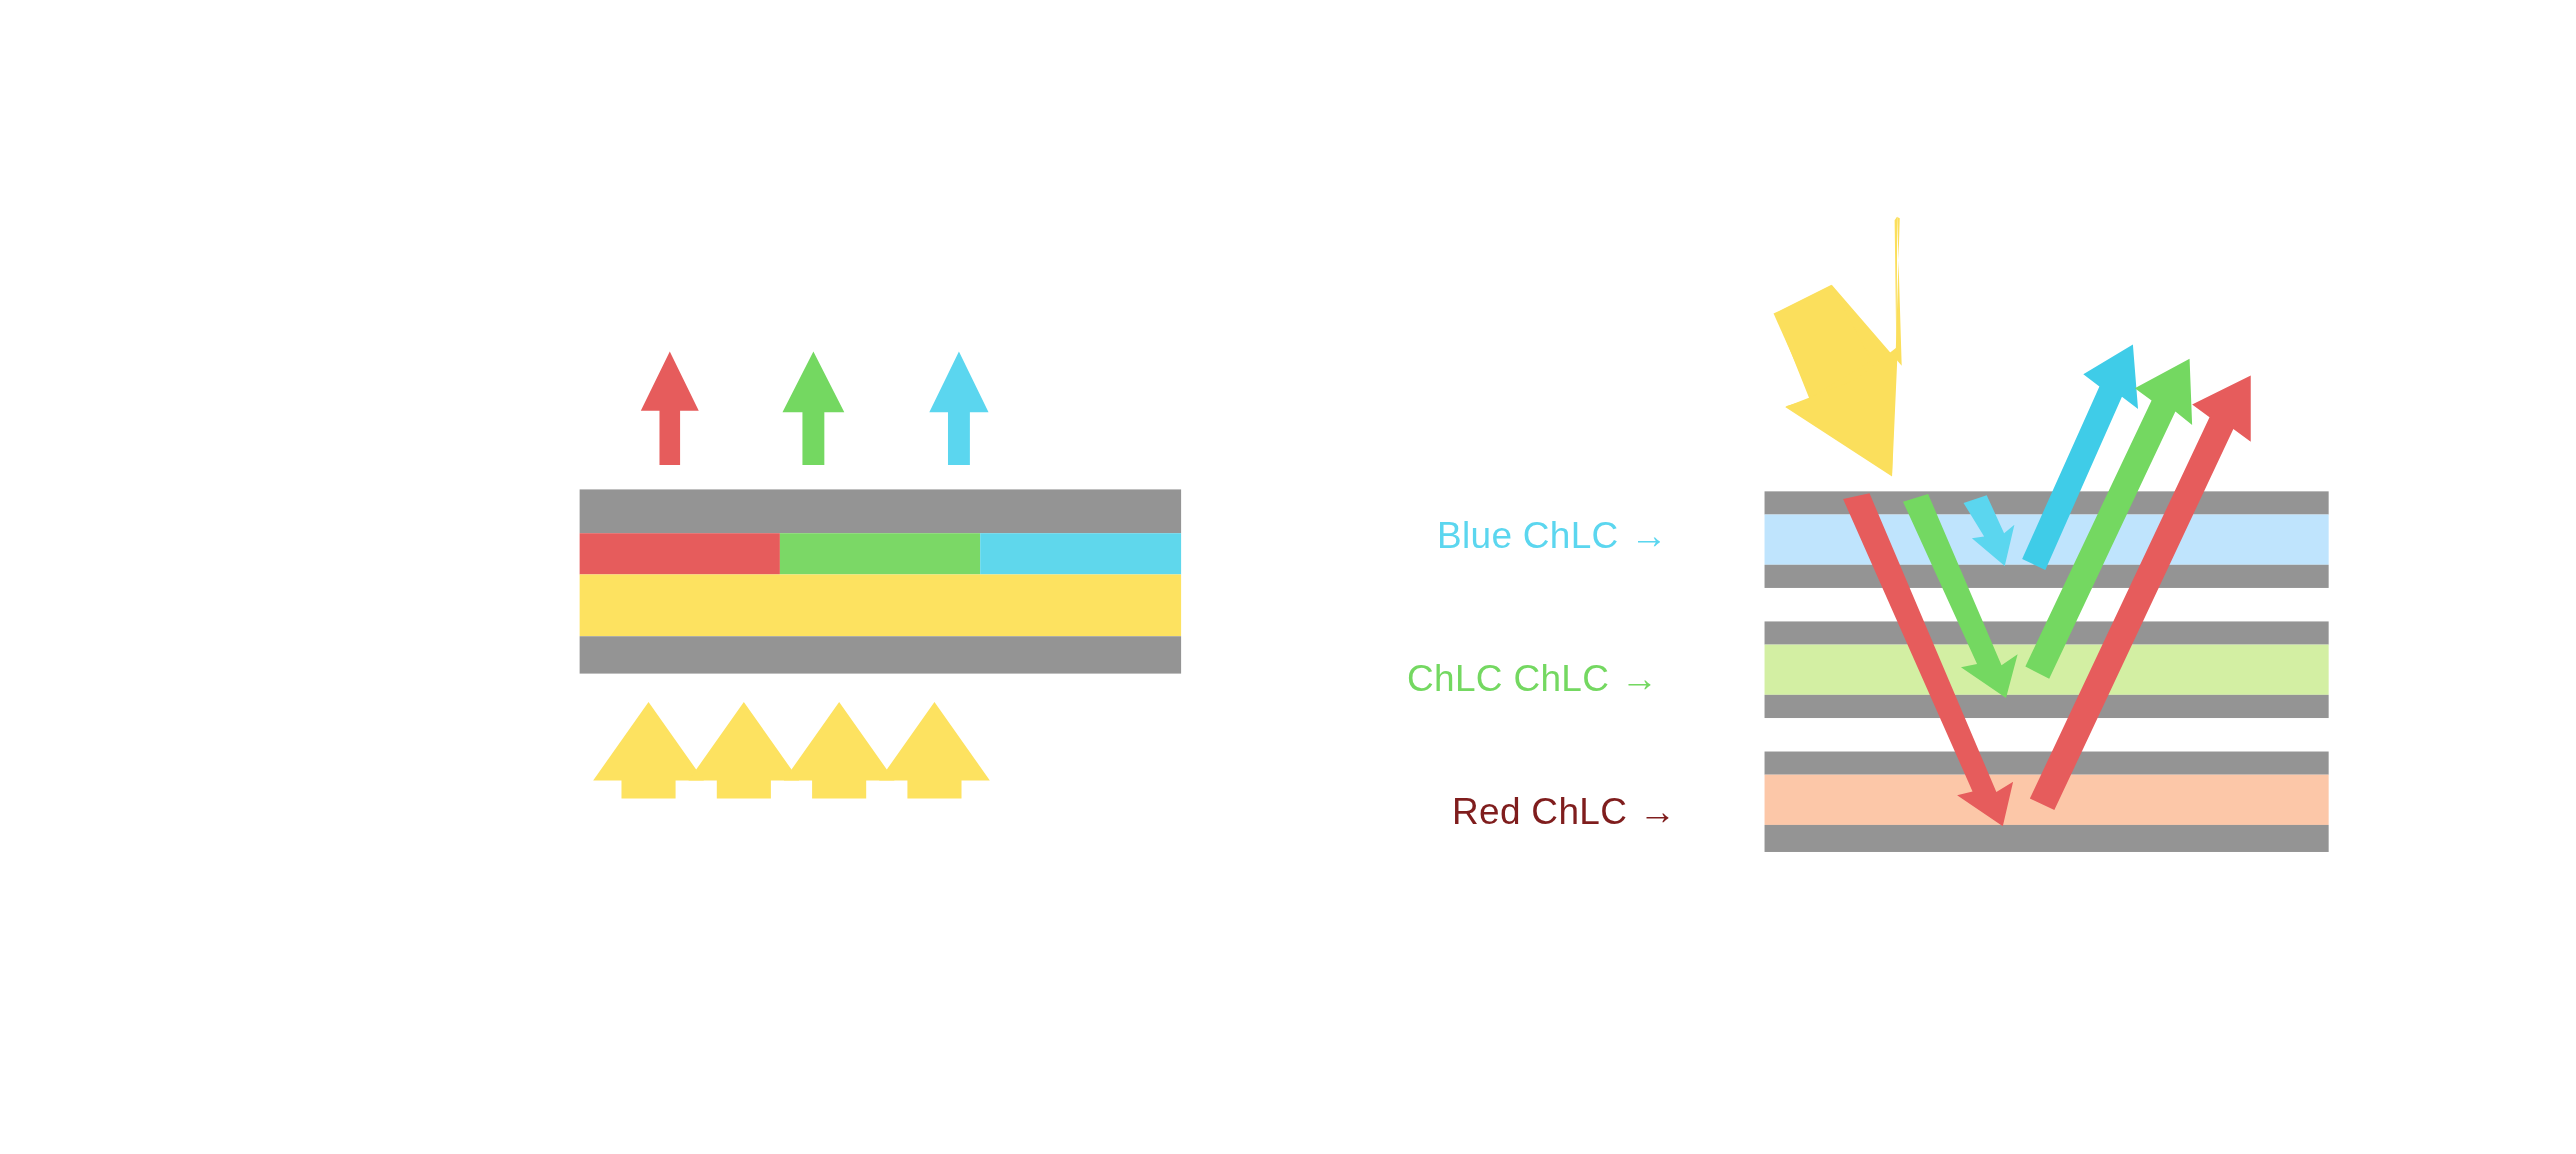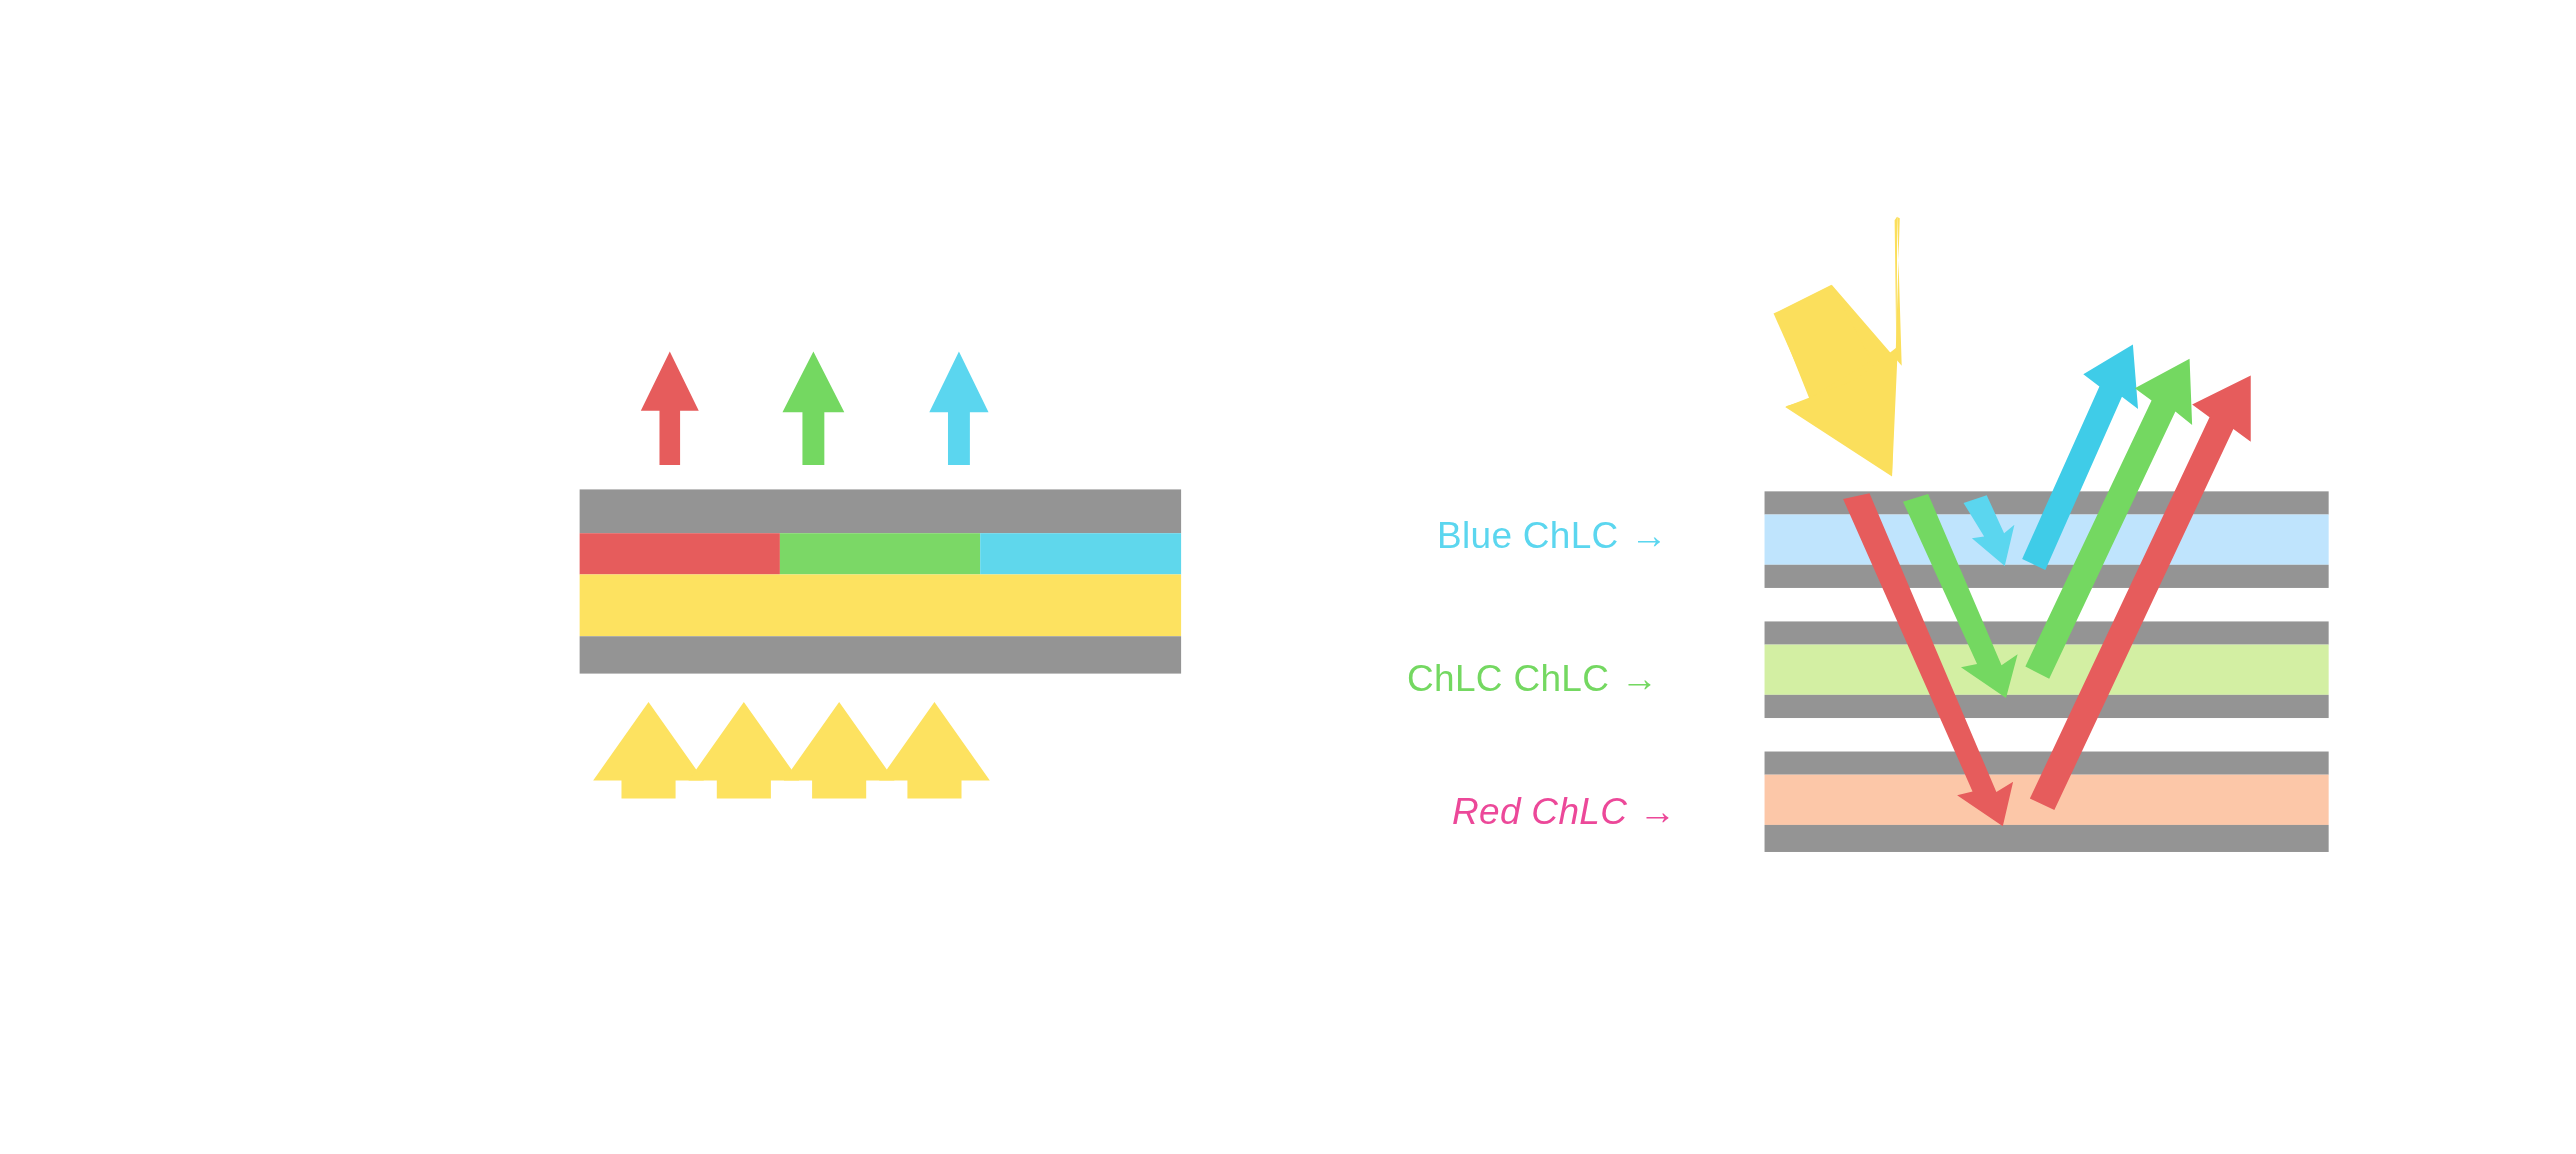--- a/index.html
+++ b/index.html
@@ -3,21 +3,21 @@
 <meta charset="utf-8">
 <style>
   html,body{margin:0;padding:0;background:#ffffff;}
   body{width:2576px;height:1154px;position:relative;overflow:hidden;
        font-family:"Liberation Sans","DejaVu Sans",sans-serif;}
   .stage{position:absolute;left:0;top:0;width:2512px;height:1154px;}
   svg.layer{position:absolute;left:0;top:0;width:2576px;height:1154px;overflow:visible;}
   .lbl{position:absolute;white-space:nowrap;font-size:37px;letter-spacing:0.3px;}
   .lbl.blue{color:#5BD6EF;}
   .lbl.green{color:#74D861;}
-  .lbl.red{color:#ec4899;font-style:italic;}
+  .lbl.red{color:#7f1d1d;}
 </style>
 </head>
 <body>
 
 <div class="stage">
 
   <svg class="layer" viewBox="0 0 4000 1792">
 
     <g>
       <path fill="#E65C5C" d="M1040,546 L1085,638 L1056,638 L1056,722 L1024,722 L1024,638 L995,638 Z"></path>

